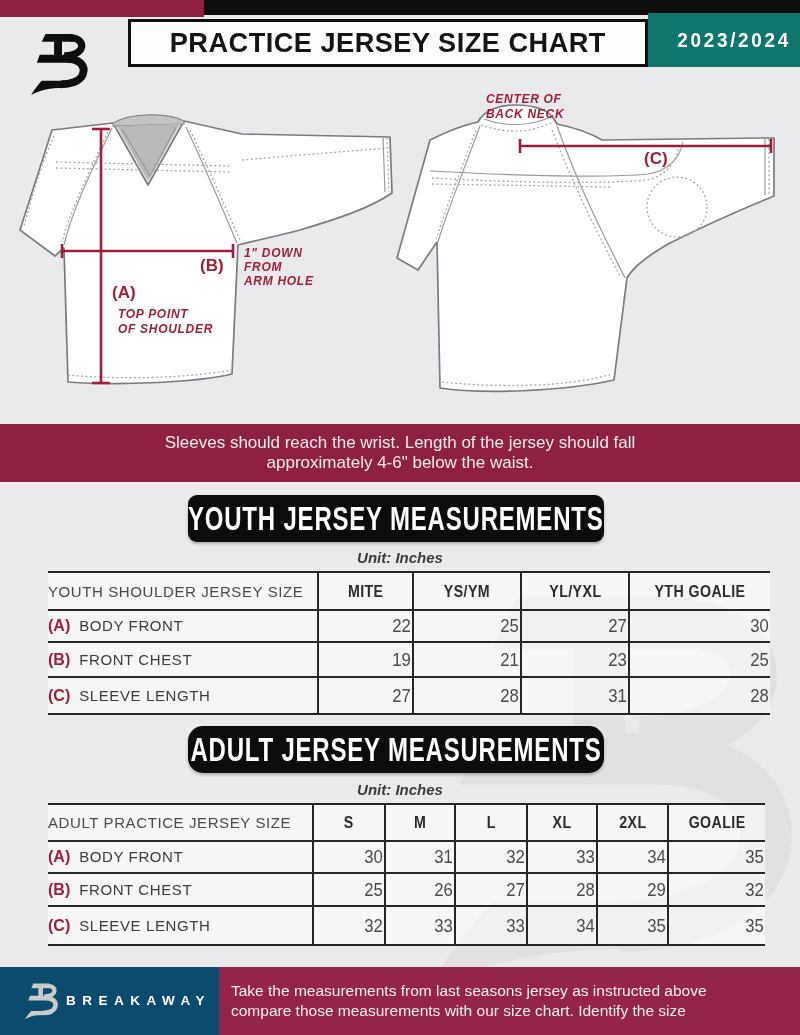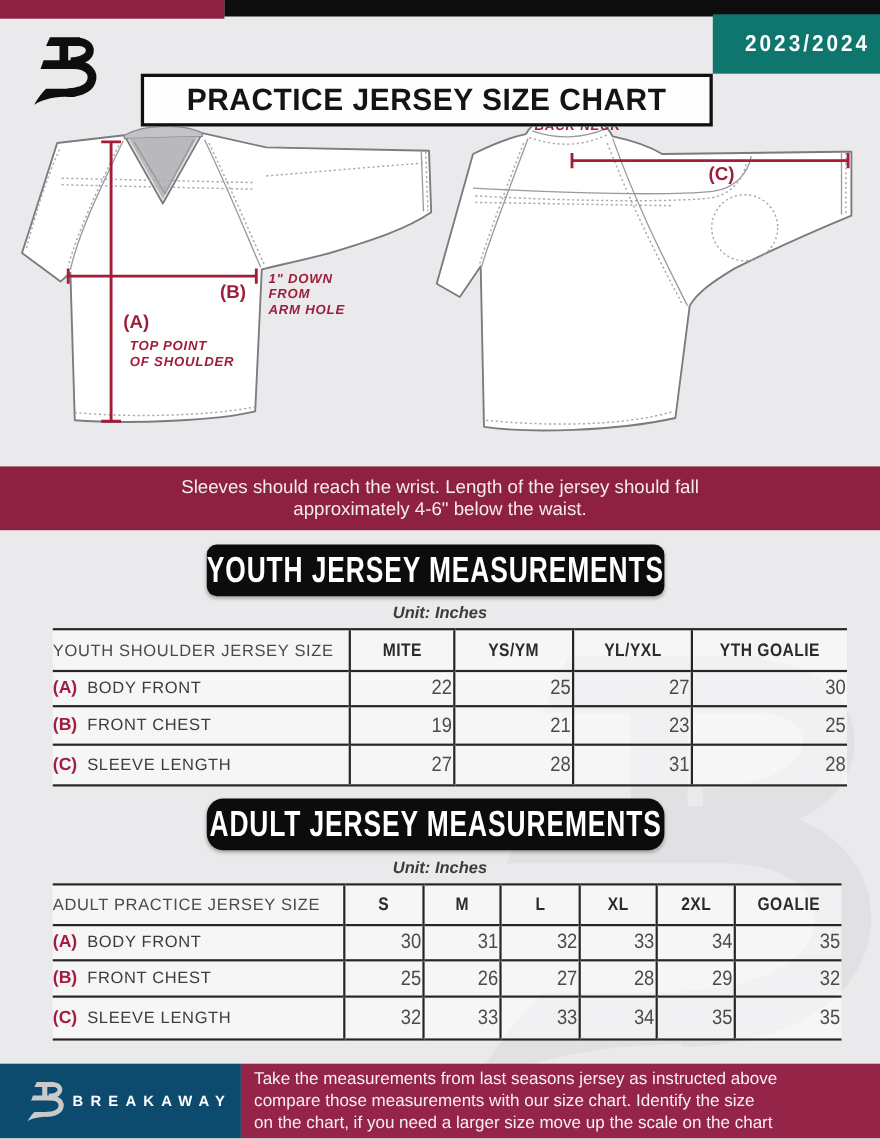--- a/index.html
+++ b/index.html
@@ -6,21 +6,21 @@
   #page{position:relative;width:800px;height:1035px;background:#eaeaec;overflow:hidden;
         font-family:"Liberation Sans",sans-serif;}
   .abs{position:absolute;}
 
   
   .strip-red{left:0;top:0;width:204px;height:17px;background:#8e2142;}
   .strip-black{left:204px;top:0;width:596px;height:15px;background:#0d0d0d;}
 
   
   .title-box{left:128px;top:19px;width:520px;height:48px;background:#fdfdfd;
-             border:3px solid #101010;box-sizing:border-box;display:flex;align-items:center;justify-content:center;z-index:4;margin-top:48px;}
+             border:3px solid #101010;box-sizing:border-box;display:flex;align-items:center;justify-content:center;z-index:4;}
   .title-box span{font-size:28px;font-weight:800;color:#141414;letter-spacing:.5px;white-space:nowrap;
                   display:inline-block;transform:scaleX(.97);}
   .season-box{left:648px;top:13px;width:172px;height:54px;background:#0f766e;
               display:flex;align-items:center;justify-content:center;z-index:3;}
   .season-box span{color:#fff;font-size:21px;font-weight:700;letter-spacing:3px;
                    display:inline-block;transform:scaleX(.9);white-space:nowrap;}
   .logo-header{left:26px;top:26px;width:72px;height:72px;}
   .logo-footer{left:22px;top:12px;width:42px;height:42px;position:absolute;}
 
   
@@ -299,16 +299,15 @@
         <path d="M52 76 L22 76 C16 82 12 88 7 96 C20 88 34 86 52 86 Z"></path>
       </g>
       <path d="M61 16.5 C75 16.5 80 25 76 32.5 C72 39 61 41.5 53 41.5" fill="none" stroke="#c9cacc" stroke-width="10"></path>
       <path d="M57 45.5 C75 45.5 83 56 79 67 C75 77.5 60 81 49 81" fill="none" stroke="#c9cacc" stroke-width="11"></path>
     </svg>
     <div class="brand-text">BREAKAWAY</div>
   </div>
   <div class="abs footer-maroon">
     <div>Take the measurements from last seasons jersey as instructed above</div>
     <div>compare those measurements  with our size chart. Identify the size</div>
-    <div>on the chart, if you need a larger size move up the scale on the chart</div>
   </div>
 
 </div>
 
 </body></html>

